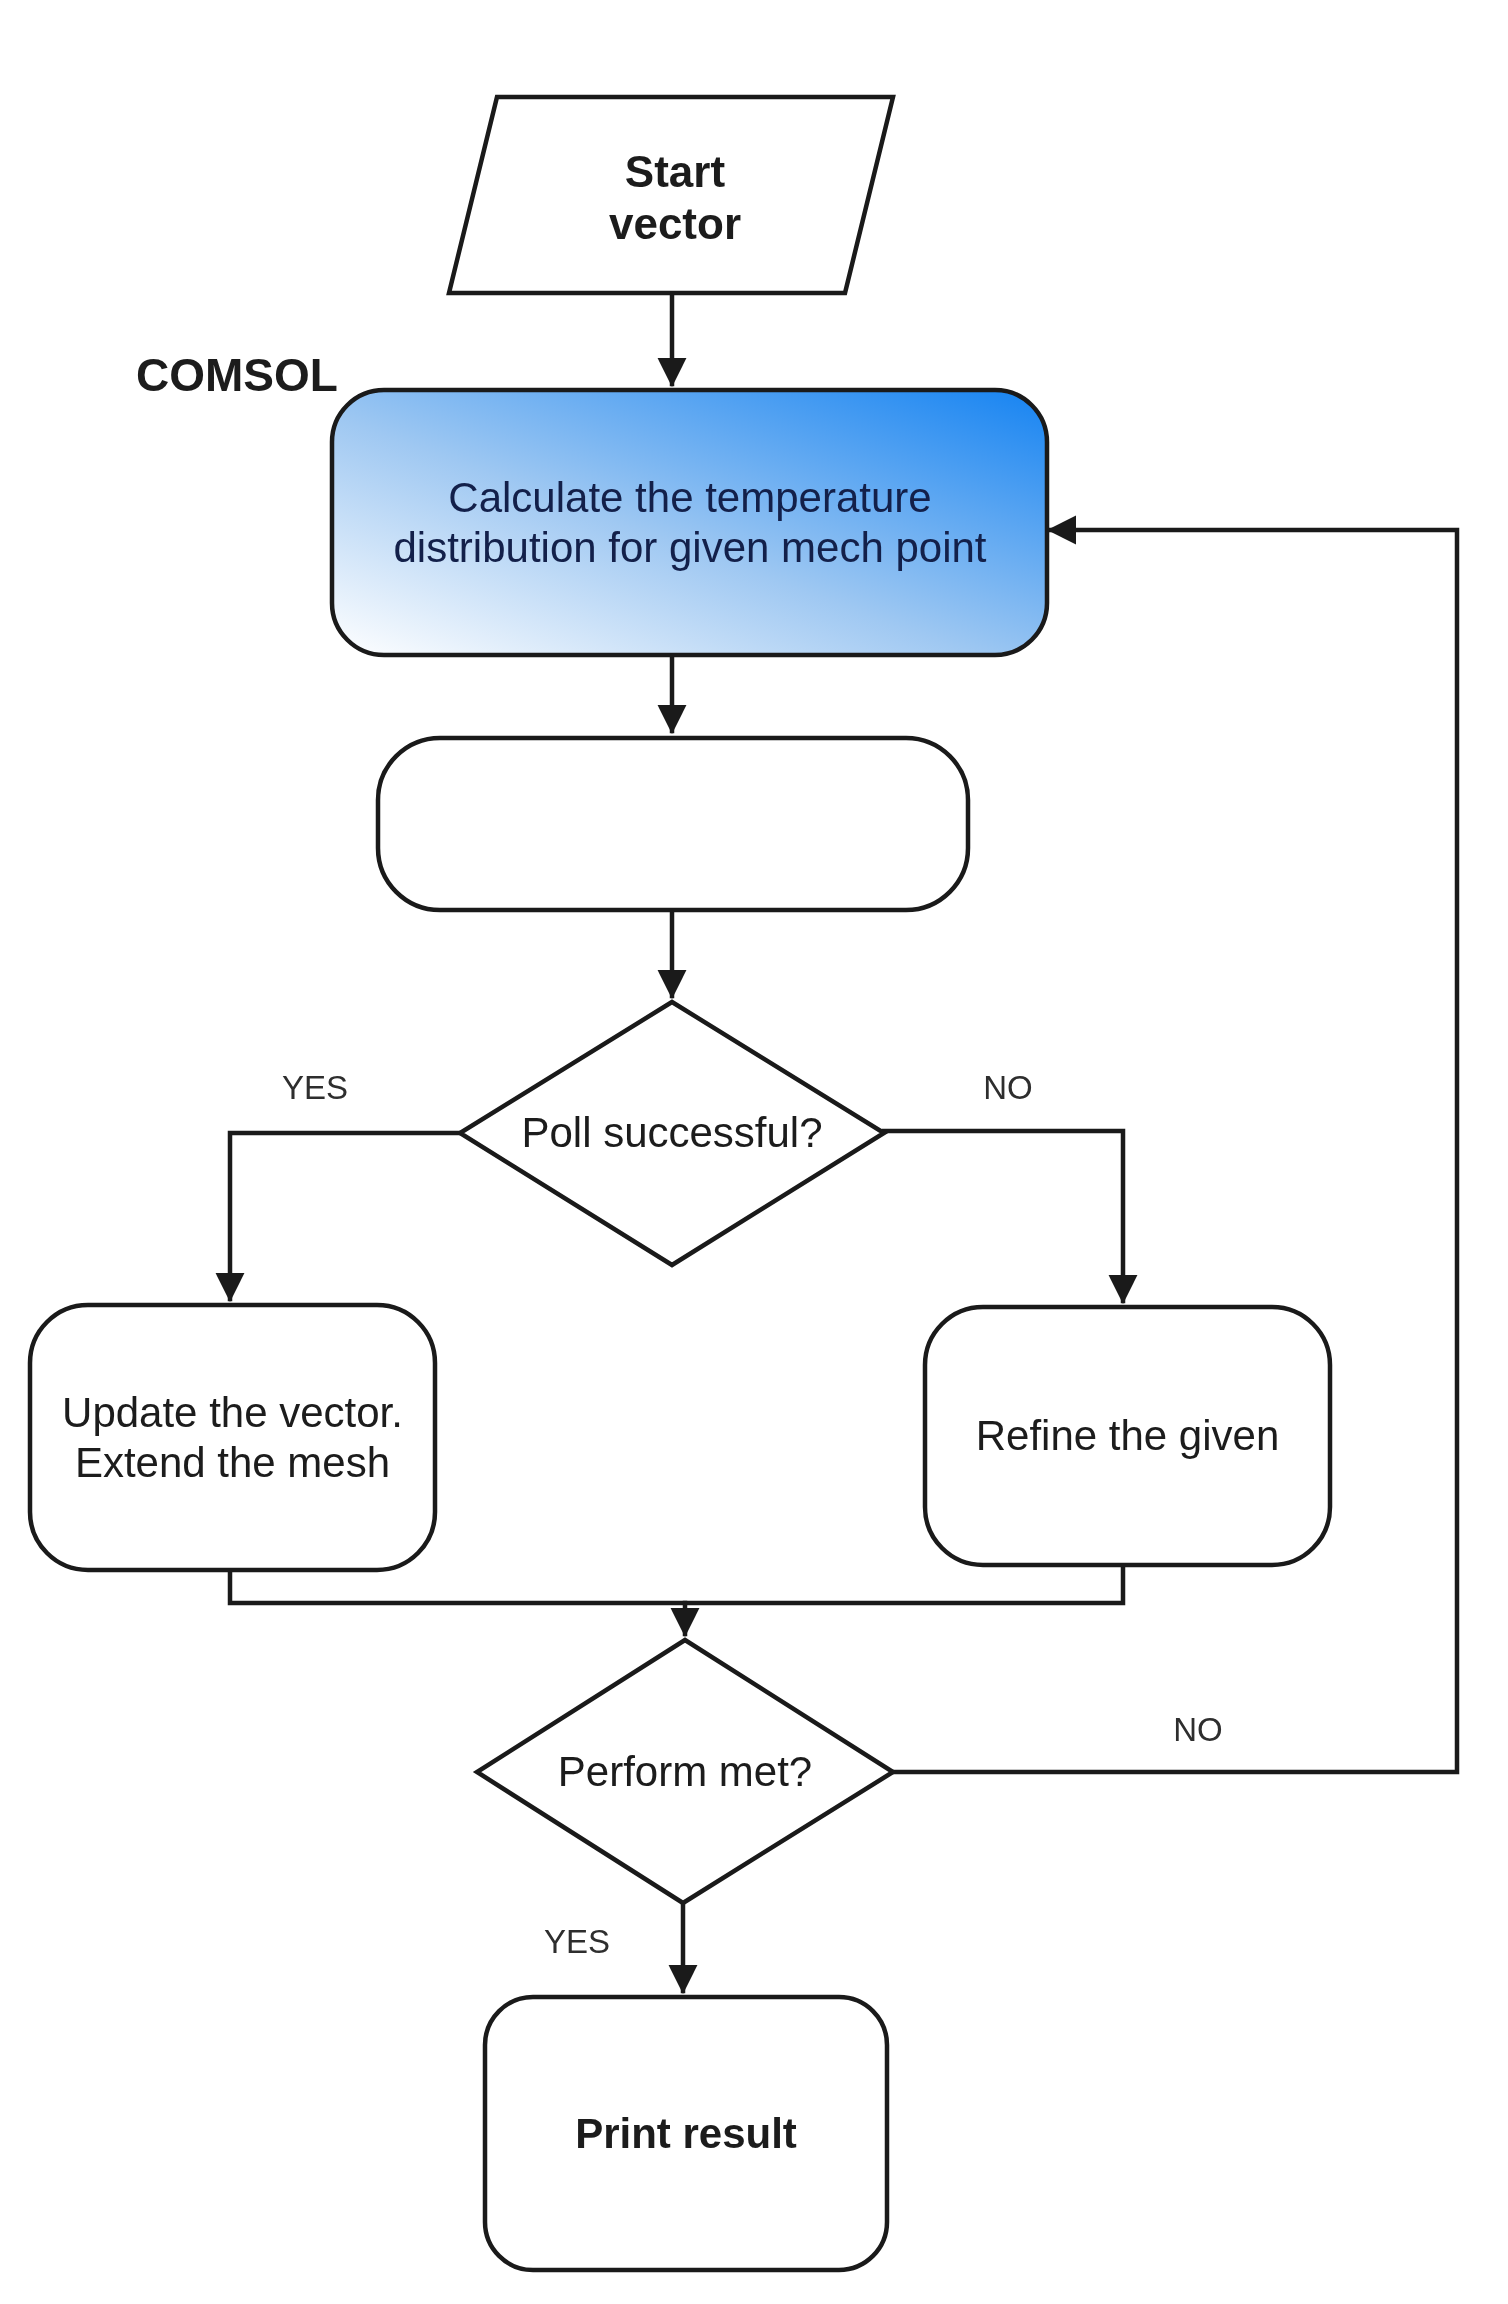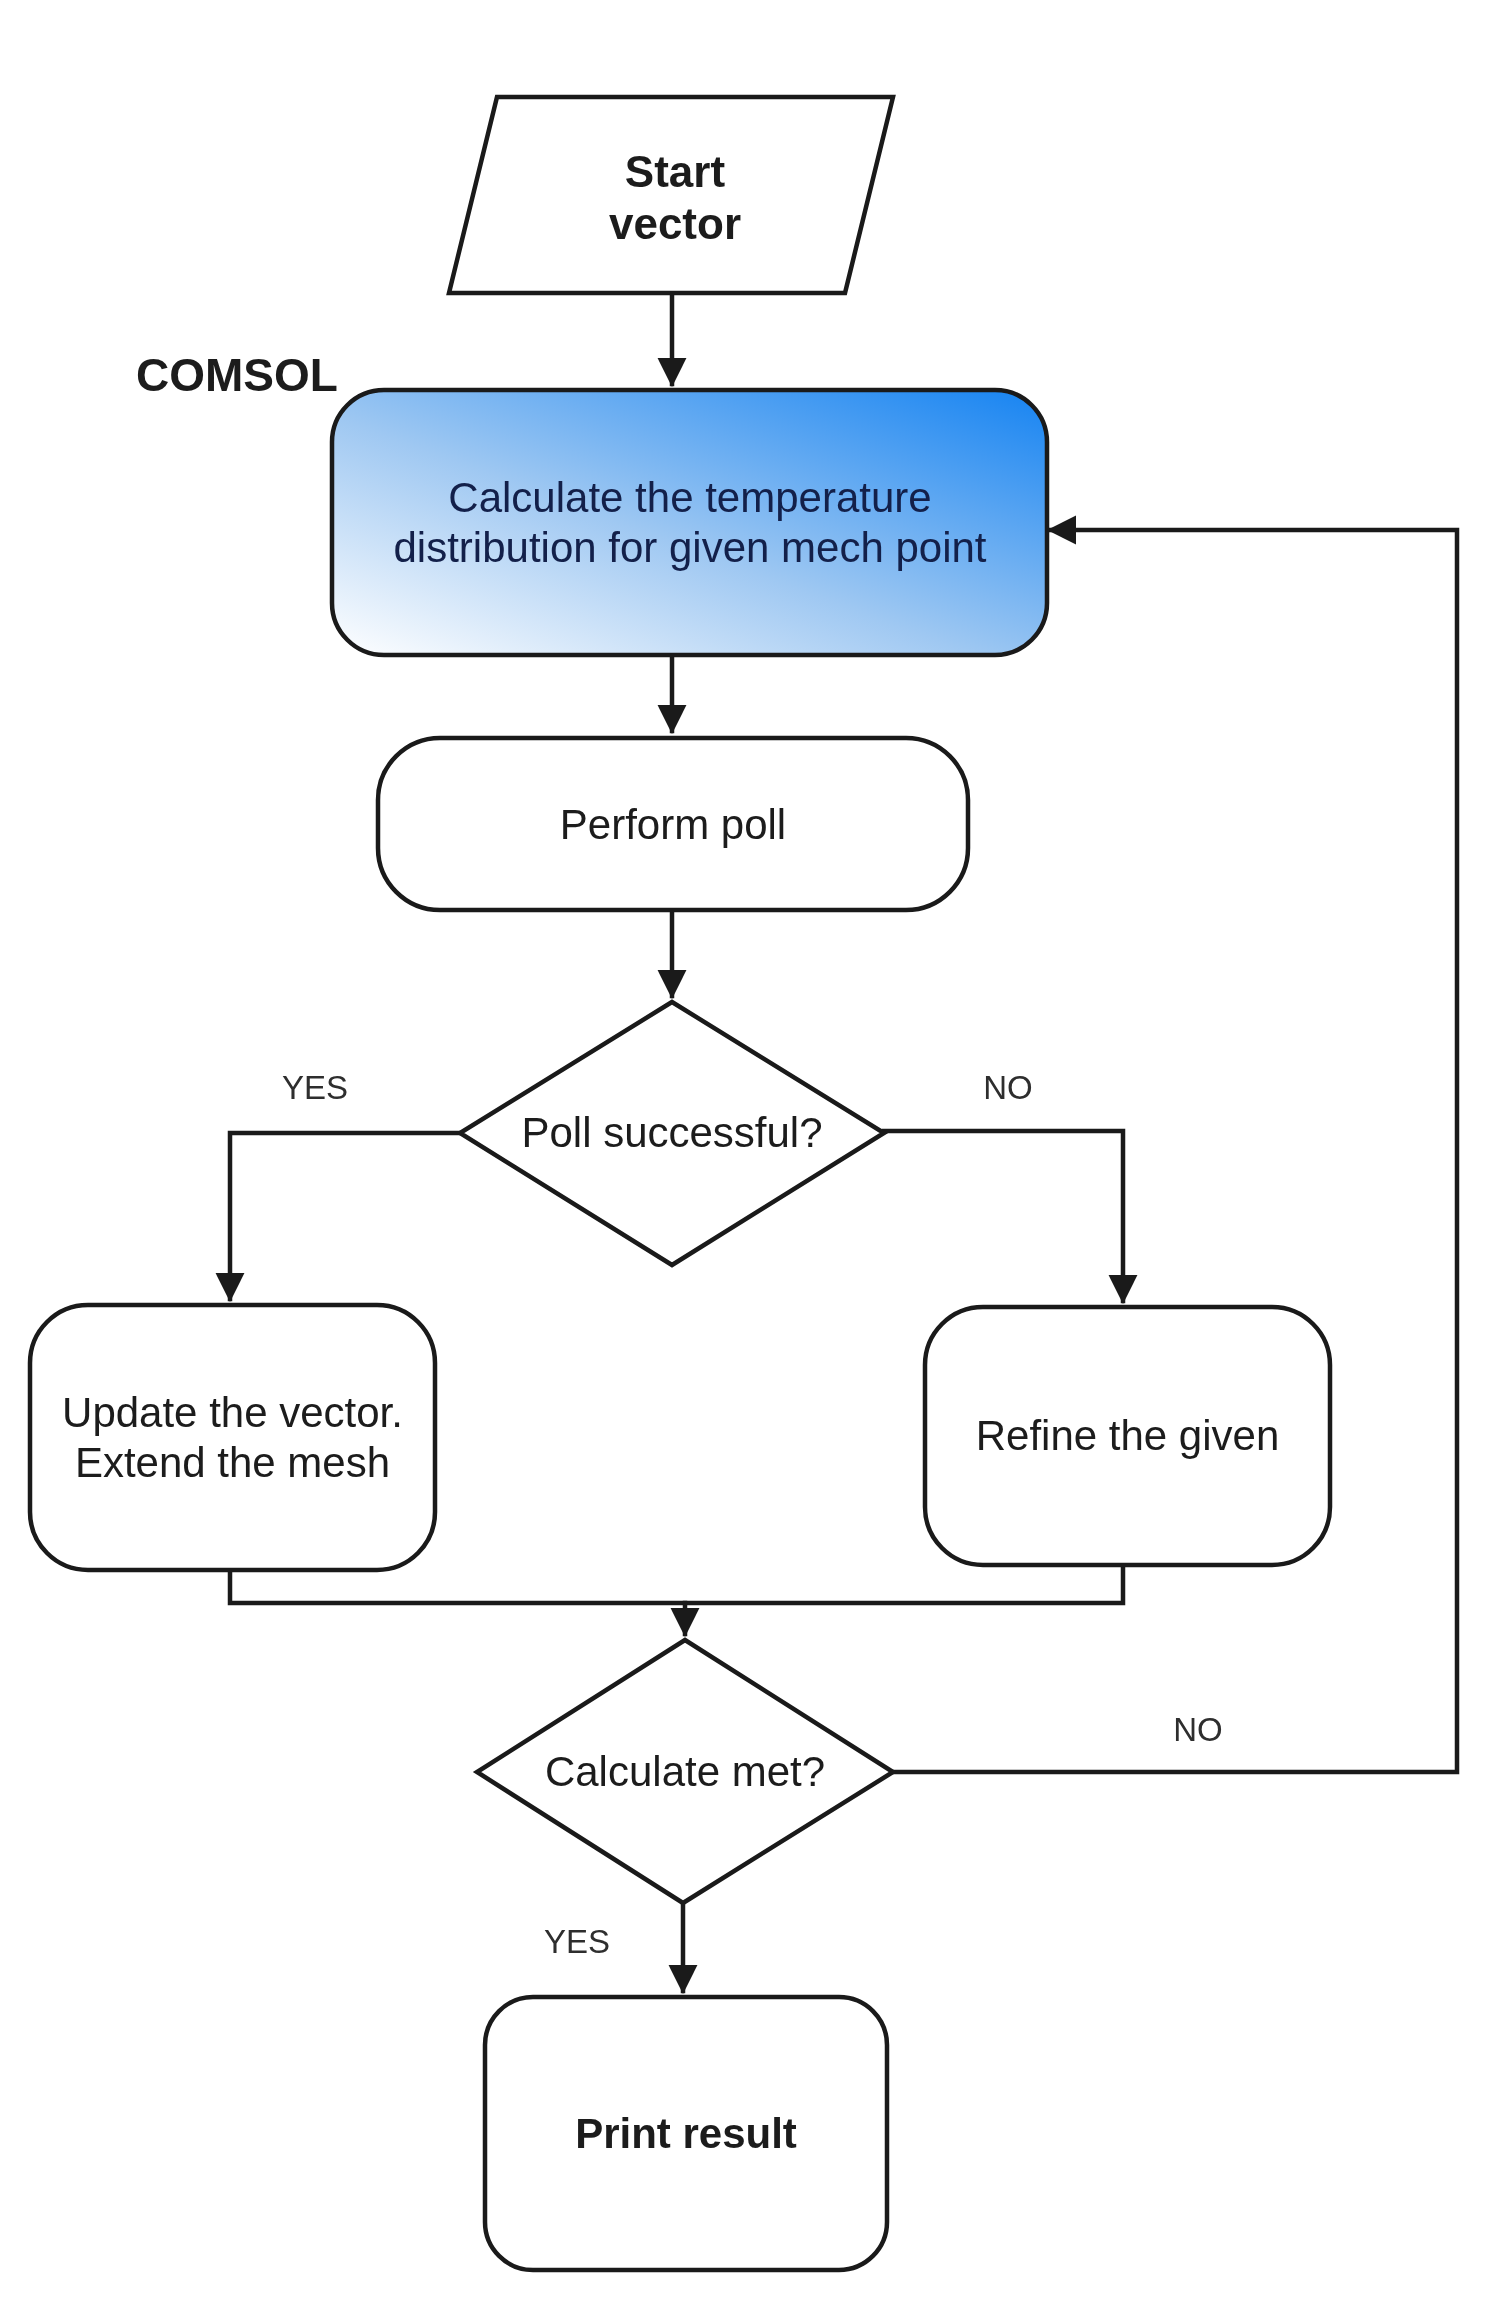--- a/index.html
+++ b/index.html
@@ -86,30 +86,29 @@
   </svg>
 
   <div class="corner-label" style="left:120px;top:348px;">COMSOL</div>
 
   <div class="node-label bold" style="left:480px;top:115px;width:390px;height:165px;font-size:44px;">Start
 vector</div>
 
   <div class="node-label navy" style="left:350px;top:400px;width:680px;height:245px;">Calculate the temperature
 distribution for given mech point</div>
 
-  <div class="node-label" style="left:388px;top:745px;width:570px;height:160px;">Perform poll</div>
 
   <div class="node-label" style="left:470px;top:1053px;width:404px;height:160px;">Poll successful?</div>
 
   <div class="node-label" style="left:35px;top:1330px;width:395px;height:215px;">Update the vector.
 Extend the mesh</div>
 
   <div class="node-label" style="left:930px;top:1312px;width:395px;height:248px;">Refine the given</div>
 
-  <div class="node-label" style="left:490px;top:1692px;width:390px;height:160px;">Calculate met?</div>
+  <div class="node-label" style="left:490px;top:1692px;width:390px;height:160px;">Perform met?</div>
 
   <div class="node-label bold" style="left:495px;top:2002px;width:382px;height:263px;">Print result</div>
 
   <div class="edge-label" style="left:315px;top:1088px;">YES</div>
   <div class="edge-label" style="left:1008px;top:1088px;">NO</div>
   <div class="edge-label" style="left:1198px;top:1730px;">NO</div>
   <div class="edge-label" style="left:577px;top:1942px;">YES</div>
 
 </div>
 

